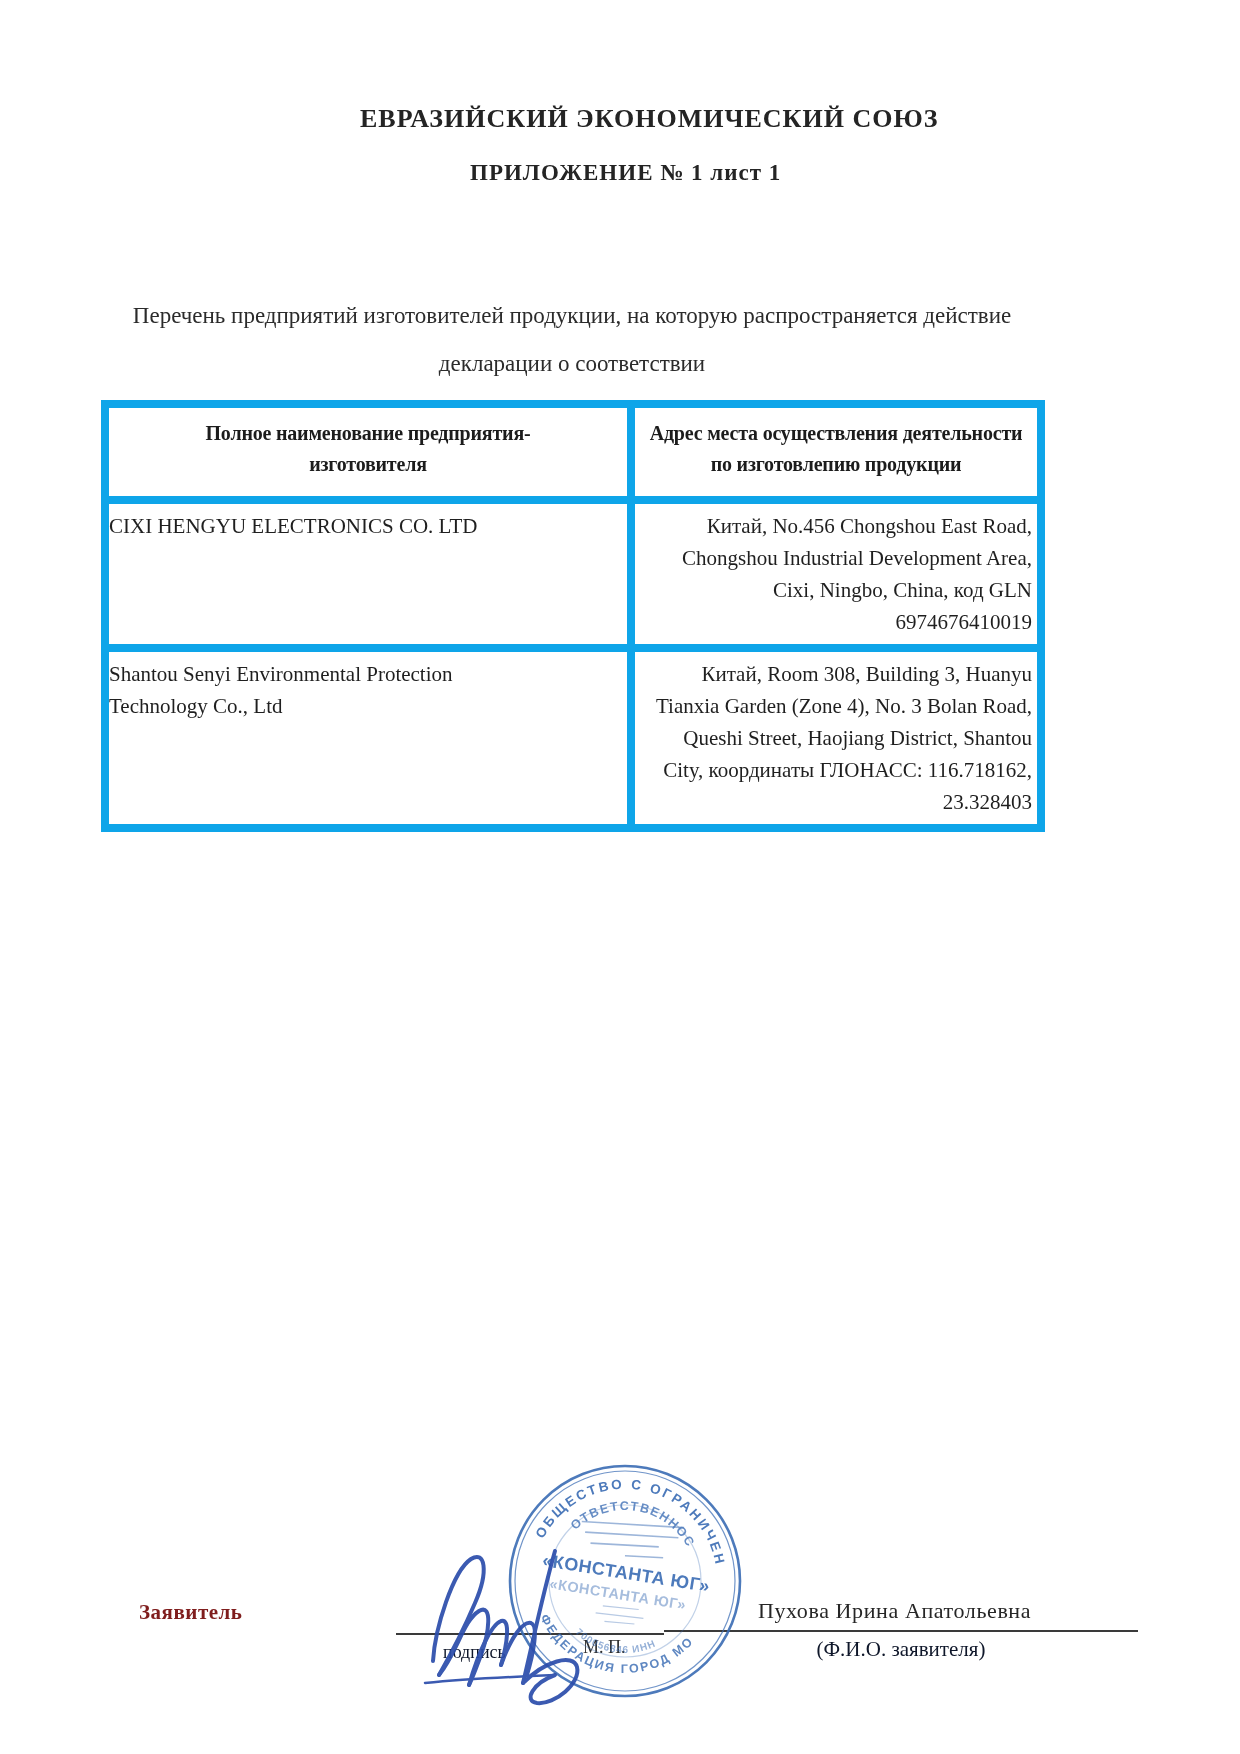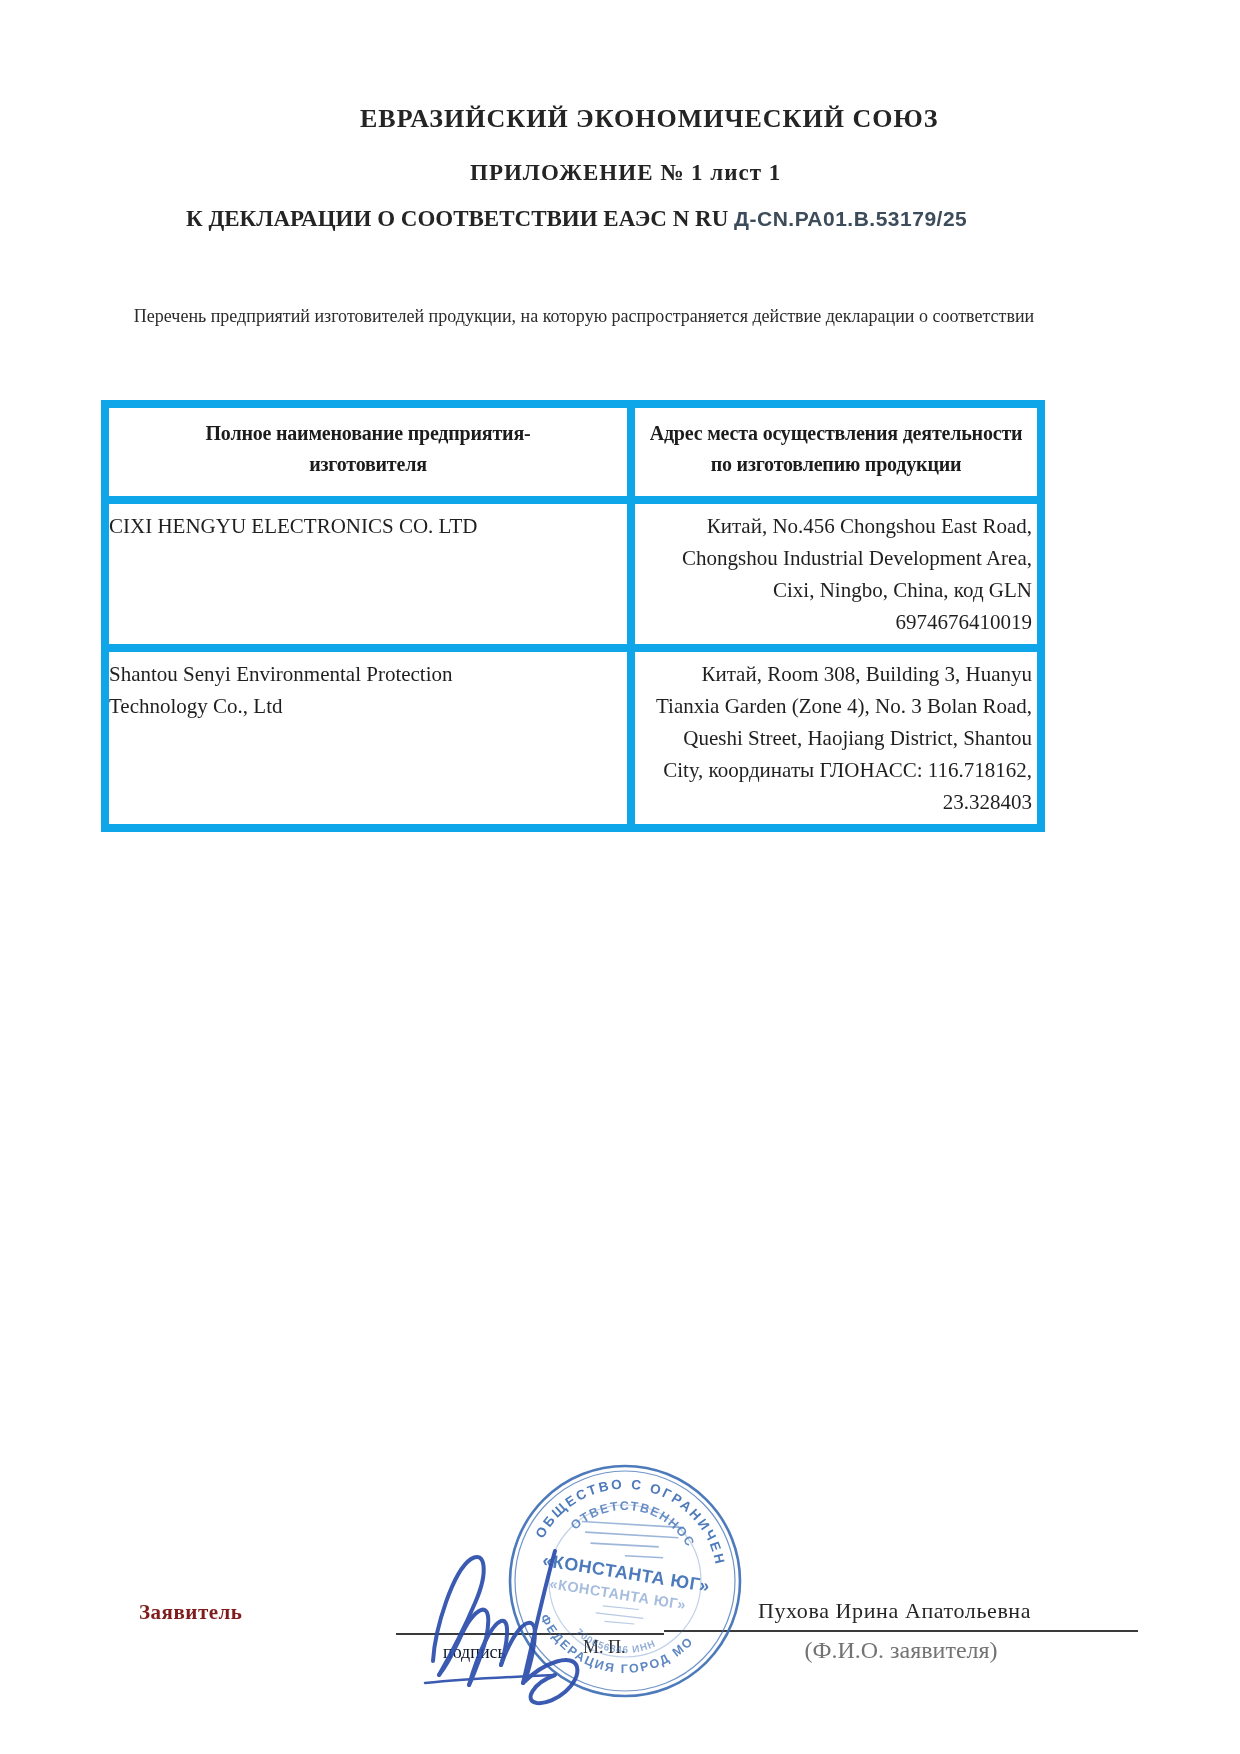--- a/index.html
+++ b/index.html
@@ -14,22 +14,22 @@
   }
   .abs{position:absolute;}
   .title1{left:360px;top:104px;font-size:26px;font-weight:bold;letter-spacing:1px;white-space:nowrap;}
   .title2{left:470px;top:160px;font-size:23px;font-weight:bold;letter-spacing:1px;white-space:nowrap;}
   .title3{left:186px;top:206px;font-size:23px;font-weight:bold;white-space:nowrap;}
   .title3 .decl-number{
     font-family:"Liberation Sans", sans-serif;
     font-size:21px;font-weight:bold;color:#3d4c5a;letter-spacing:0.5px;
   }
   .intro{
-    left:116px;top:292px;width:936px;
-    font-size:18px;line-height:48px;text-align:center;color:#2b2b2b;
+    left:104px;top:292px;width:936px;
+    font-size:23px;line-height:48px;text-align:center;color:#2b2b2b;
   }
   table.manuf{
     position:absolute;left:101px;top:400px;width:936px;
     border-collapse:collapse;table-layout:fixed;
     font-size:21px;line-height:32px;color:#1f1f1f;
   }
   table.manuf col.c1{width:526px;}
   table.manuf col.c2{width:410px;}
   table.manuf th, table.manuf td{
     border:8px solid #0ea5e9;vertical-align:top;
@@ -43,33 +43,32 @@
   td.name-cell{height:90px;padding:6px 88px 6px 0;}
   td.addr-cell{padding:6px 5px 6px 12px;text-align:right;}
   tr.r2 td{height:158px;}
   tr.r3 td{height:128px;}
   .applicant-label{left:139px;top:1600px;font-size:21px;font-weight:bold;letter-spacing:0.5px;color:#7f1d1d;}
   .sig-line{left:396px;top:1633px;width:268px;border-top:2px solid #3a3a3a;height:0;}
   .name-line{left:664px;top:1630px;width:474px;border-top:2px solid #3a3a3a;height:0;}
   .sig-caption{left:443px;top:1642px;font-size:18px;color:#0f172a;}
   .seal-caption{left:583px;top:1637px;font-size:18px;color:#2f2f2f;}
   .applicant-name{left:758px;top:1598px;font-size:22px;letter-spacing:0.6px;color:#262626;white-space:nowrap;}
-  .name-caption{left:664px;top:1637px;width:474px;text-align:center;font-size:24px;color:#737373;}
+  .name-caption{left:664px;top:1637px;width:474px;text-align:center;font-size:21px;color:#0f172a;}
   .stamp-svg{left:503px;top:1459px;opacity:0.9;pointer-events:none;}
   .signature-svg{left:405px;top:1533px;pointer-events:none;}
   .stamp-text{font-family:"Liberation Sans", sans-serif;font-weight:bold;}
 </style>
 </head>
 <body>
 
 <div class="page">
 
   <div class="abs title1">ЕВРАЗИЙСКИЙ ЭКОНОМИЧЕСКИЙ СОЮЗ</div>
   <div class="abs title2">ПРИЛОЖЕНИЕ № 1 лист 1</div>
-  <div class="abs title3"><span>К ДЕКЛАРАЦИИ О СООТВЕТСТВИИ ЕАЭС N RU </span><span class="decl-number">Д-CN.РА01.В.53179/25</span></div>
 
   <div class="abs intro">Перечень предприятий изготовителей продукции, на которую распространяется действие декларации о соответствии</div>
 
   <table class="manuf">
     <colgroup>
         <col class="c1">
         <col class="c2">
       </colgroup>
     <thead>
       <tr>

